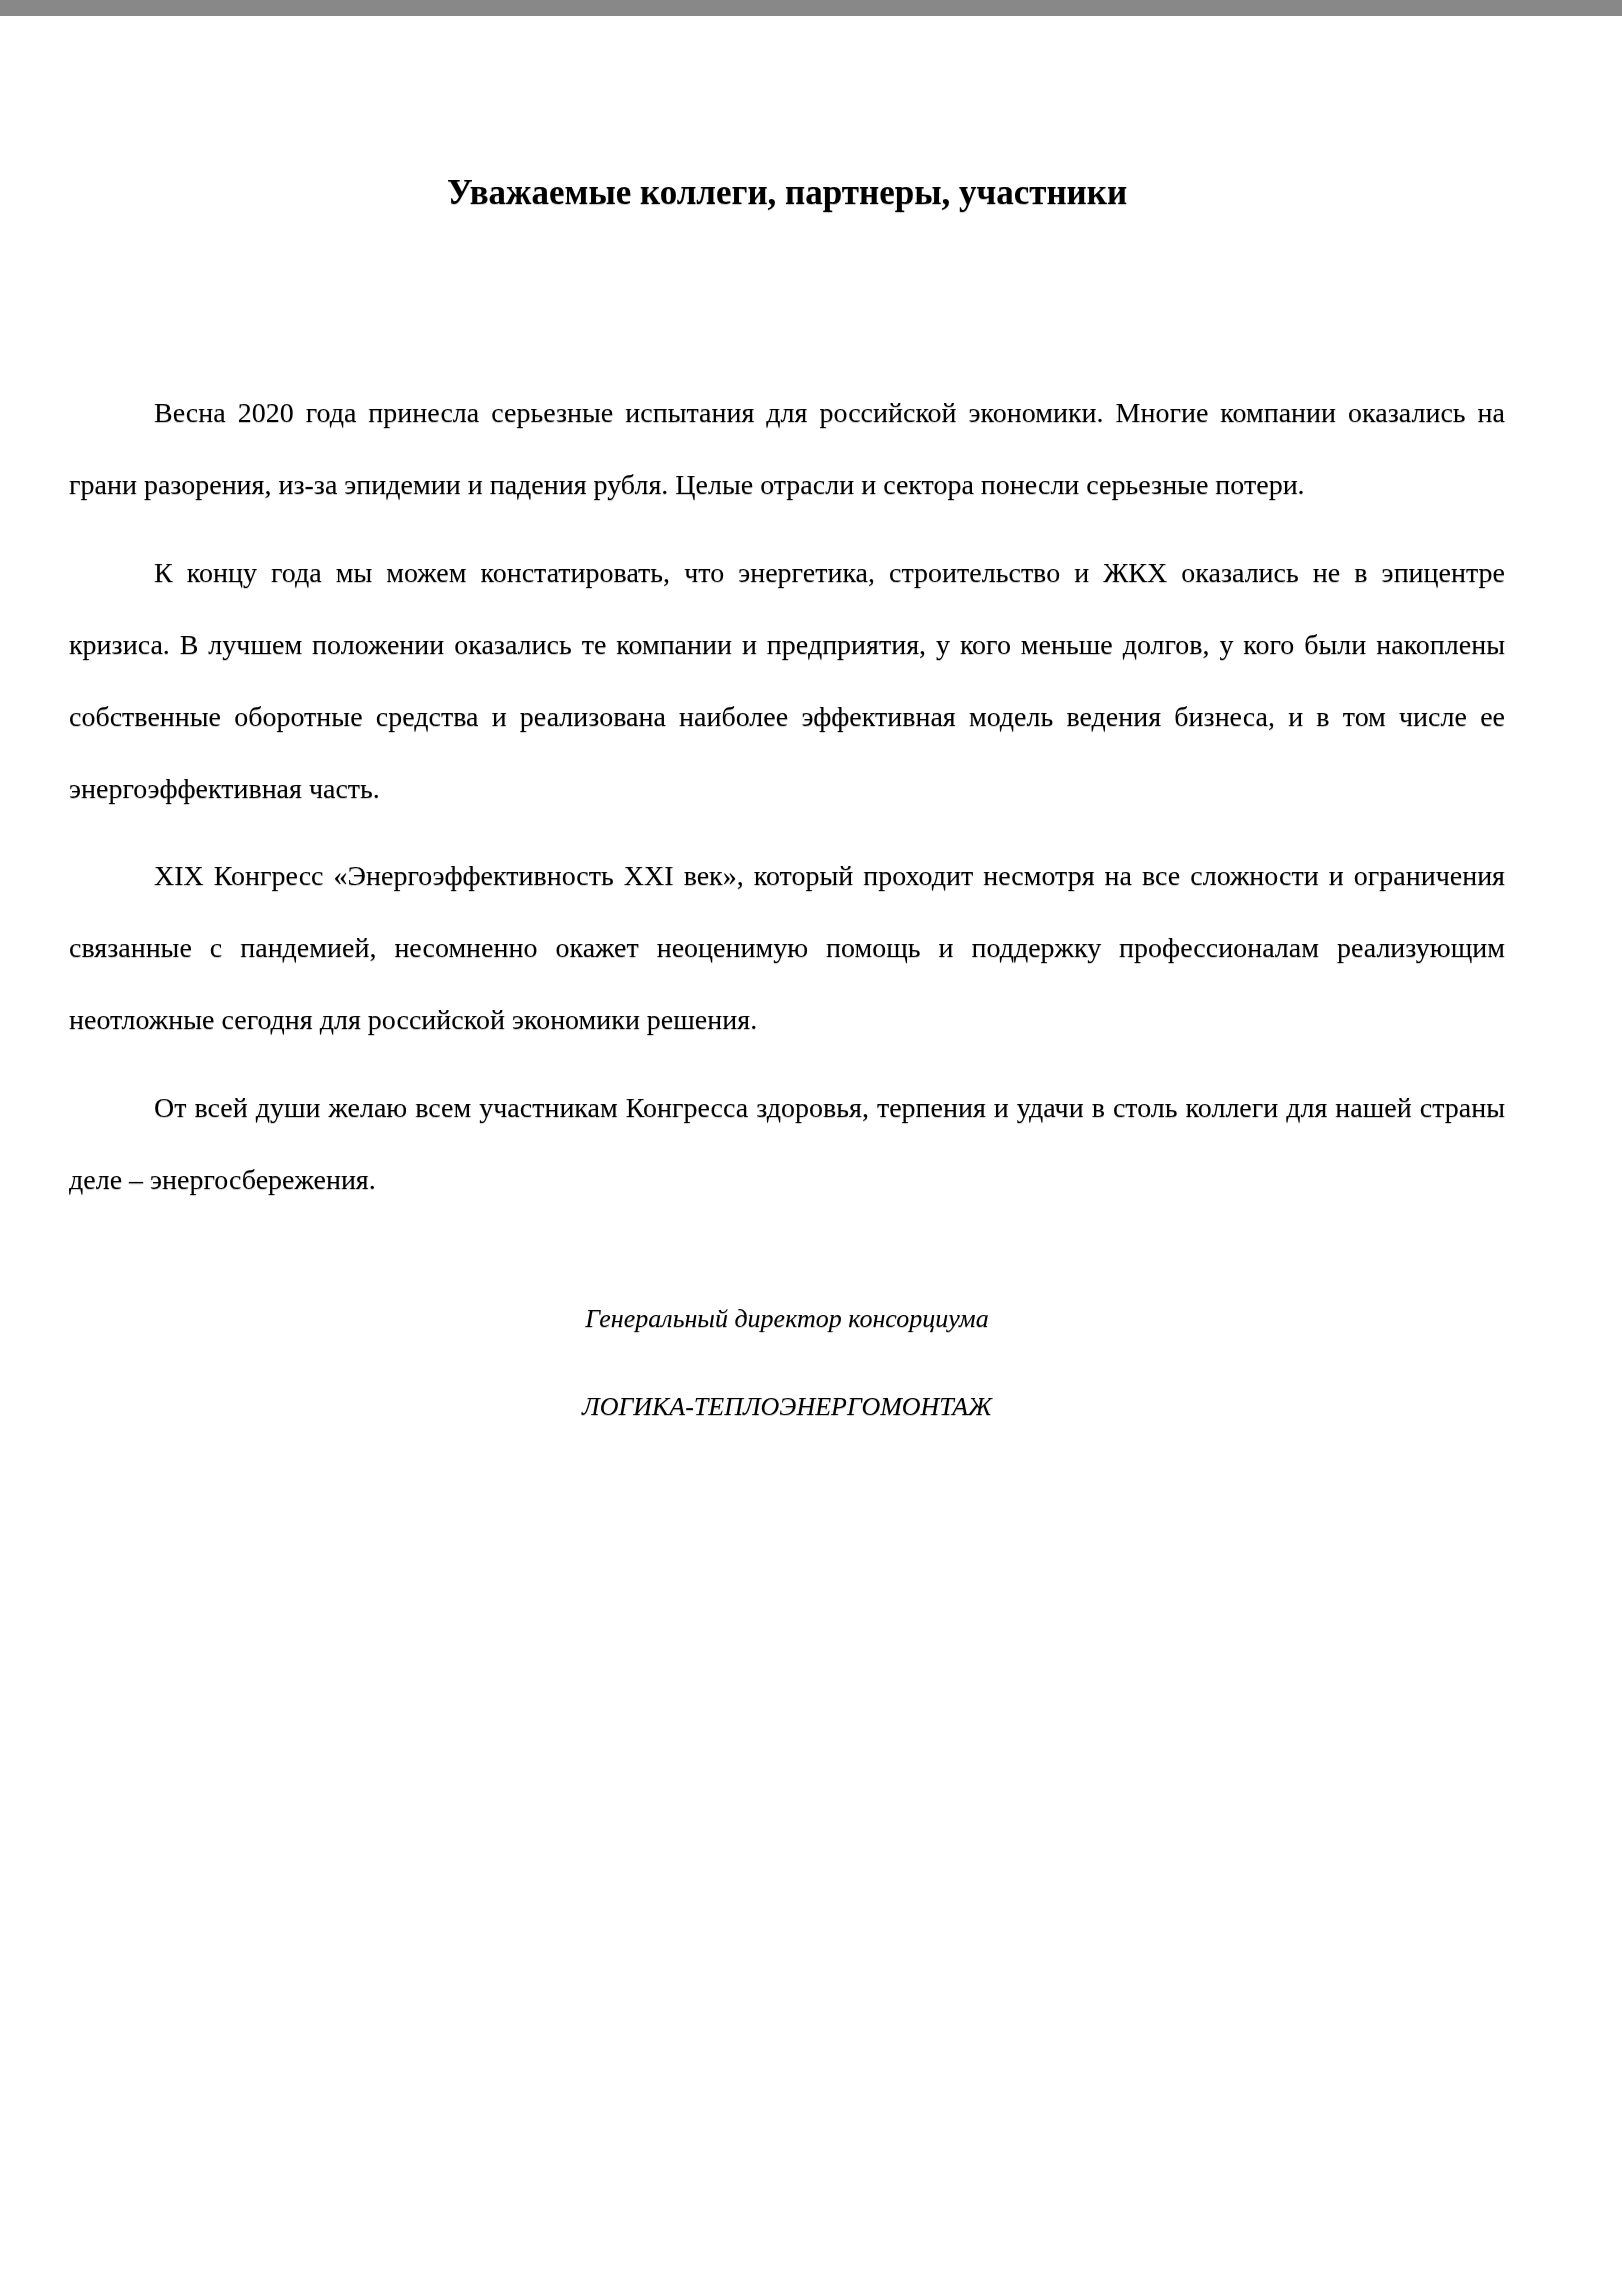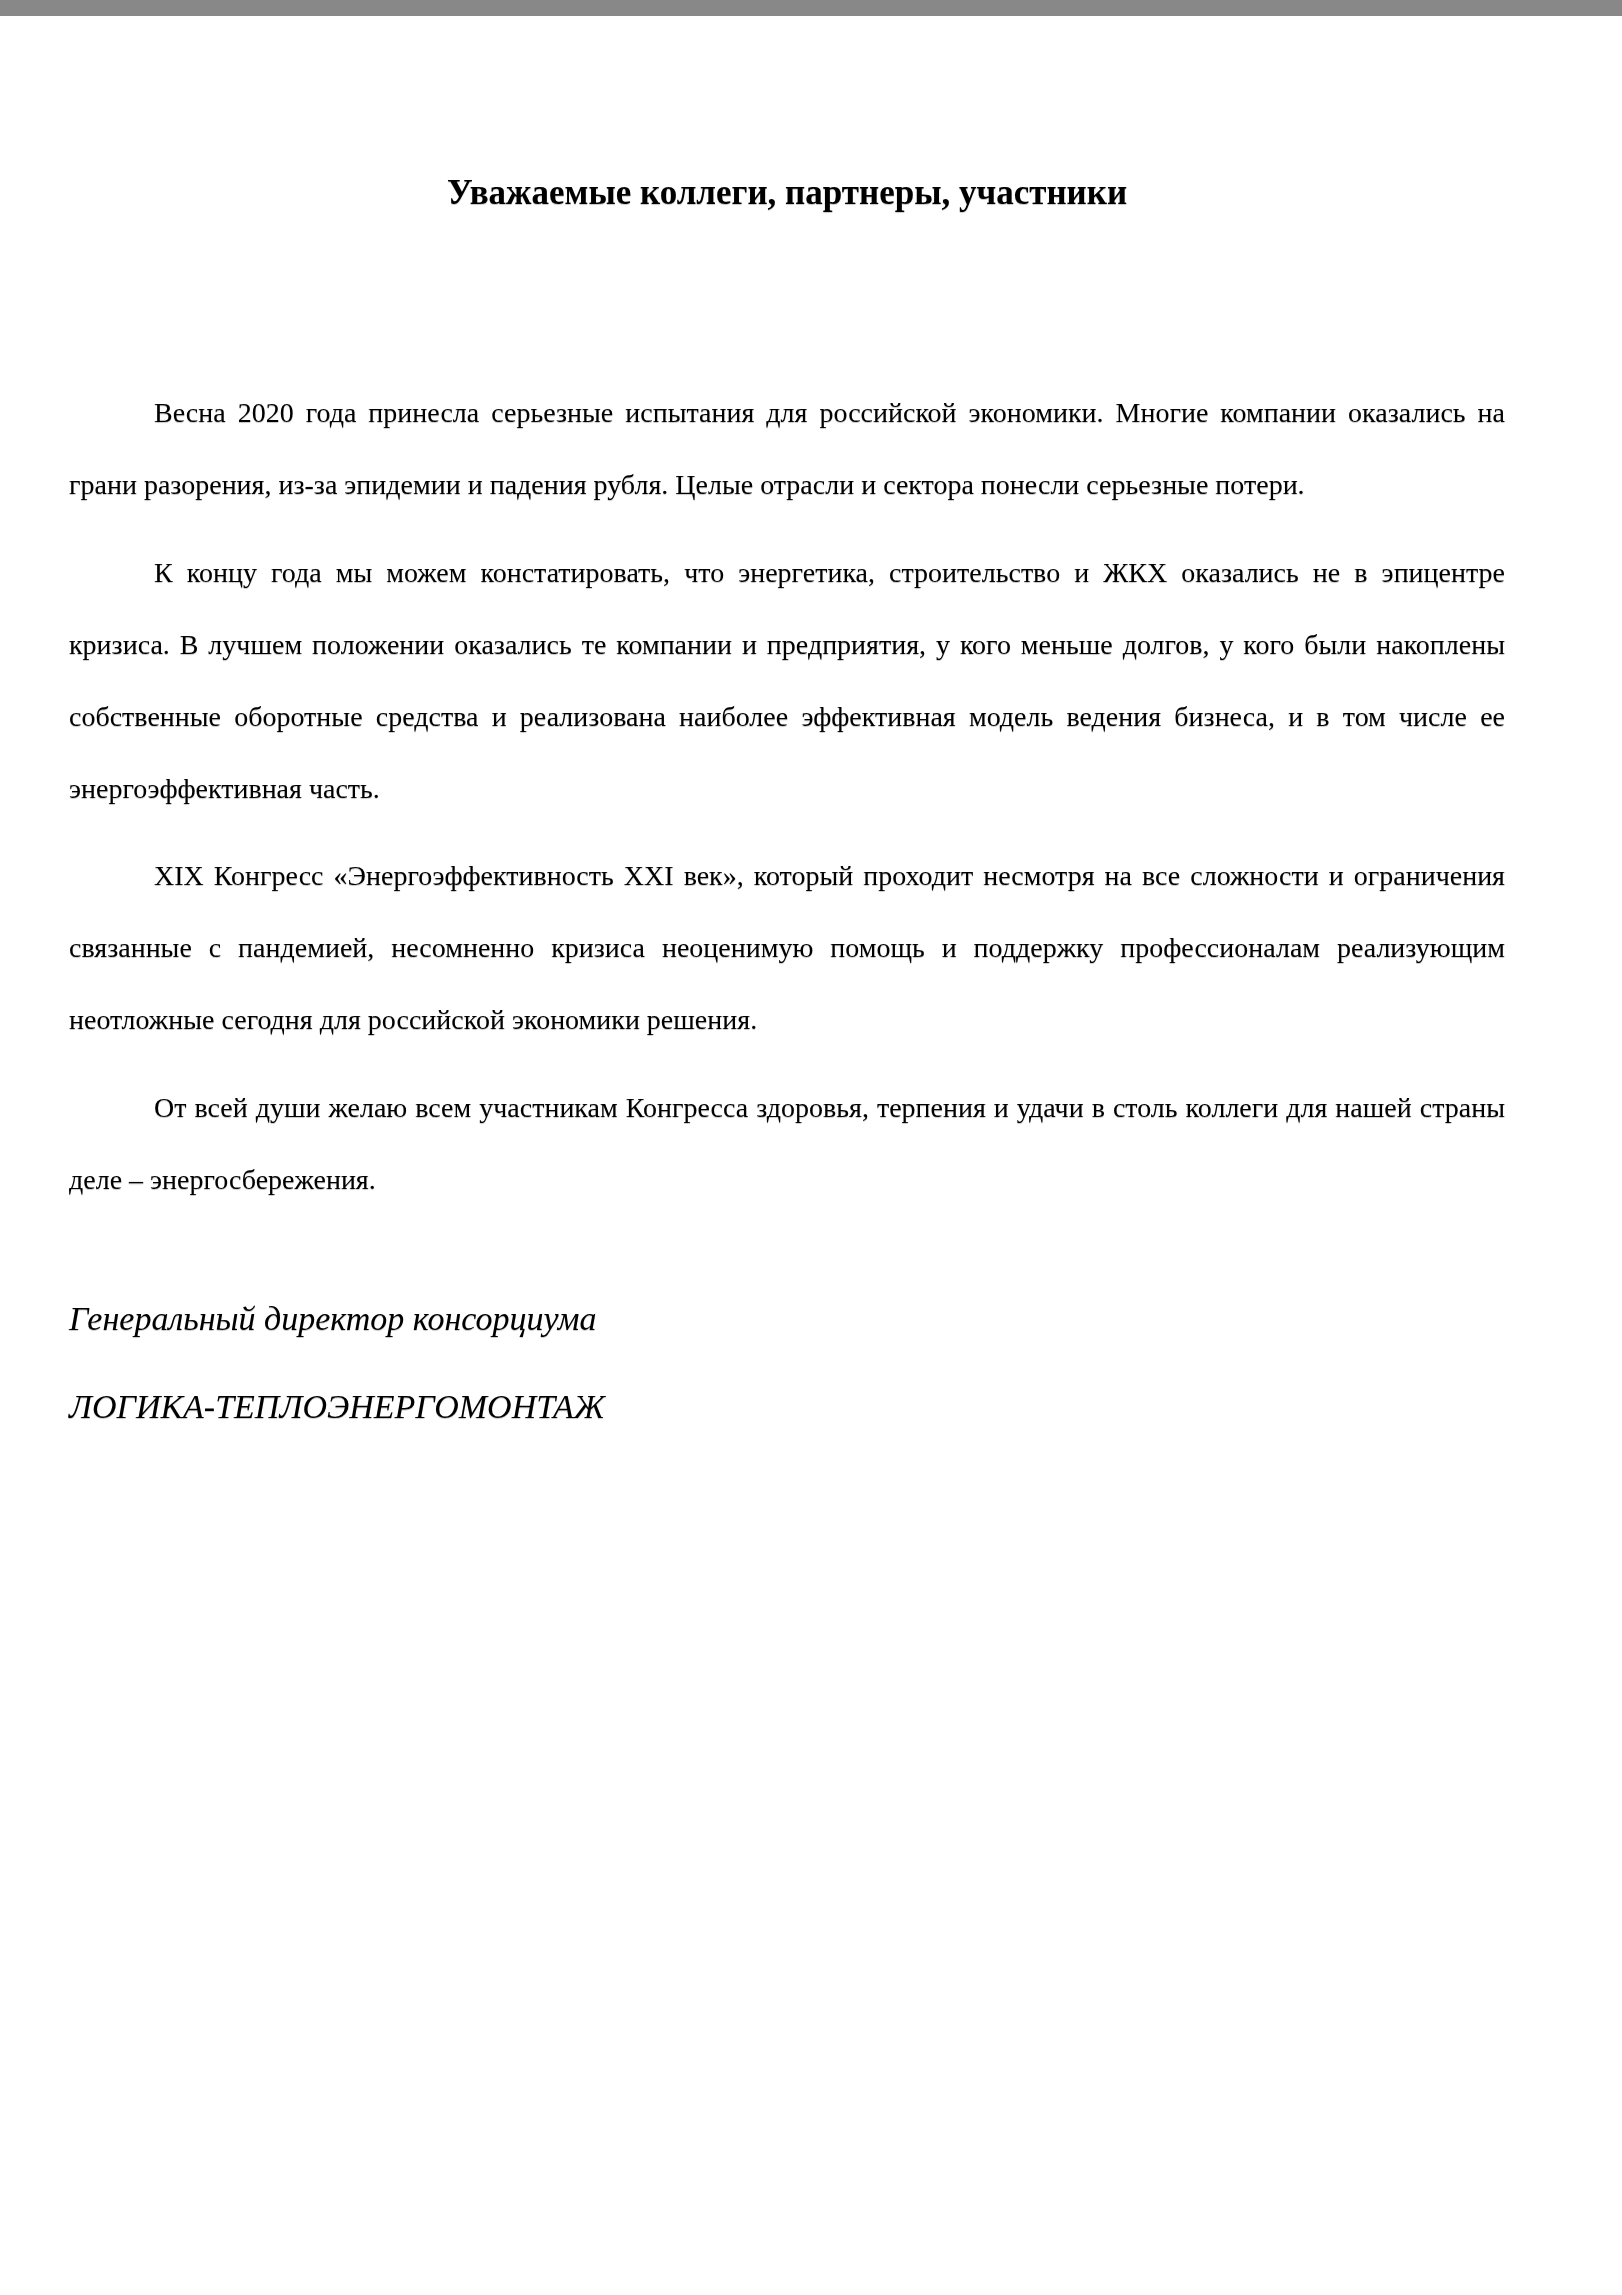--- a/index.html
+++ b/index.html
@@ -38,23 +38,23 @@
     line-height: 72px;
     text-align: justify;
     text-indent: 85px;
     margin: 0 0 15.7px 0;
   }
   .body-par.first {
     margin-top: 147px;
   }
   .signature {
     margin-top: 59px;
-    font-size: 34px;
+    font-size: 26px;
     font-style: italic;
-    text-align: left;
+    text-align: center;
     line-height: 88px;
   }
   .sig-line {
     display: block;
     white-space: nowrap;
   }
 </style>
 </head>
 <body>
 
@@ -62,21 +62,21 @@
 
   <h1 class="title">
     <span class="title-line">Уважаемые коллеги, партнеры, участники</span>
   </h1>
 
   <p class="body-par first">Весна 2020 года принесла серьезные испытания для российской экономики. Многие компании оказались на грани разорения, из-за эпидемии и падения рубля. Целые отрасли и сектора понесли серьезные потери.</p>
 
   <p class="body-par">К концу года мы можем констатировать, что энергетика, строительство и ЖКХ оказались не в эпицентре кризиса. В лучшем положении оказались те компании и предприятия, у кого меньше долгов, у кого были накоплены собственные оборотные средства и реализована наиболее эффективная модель ведения бизнеса, и в том числе ее энергоэффективная часть.</p>
 
 
-  <p class="body-par">XIX Конгресс «Энергоэффективность XXI век», который проходит несмотря на все сложности и ограничения связанные с пандемией, несомненно кризиса неоценимую помощь и поддержку профессионалам реализующим неотложные сегодня для российской экономики решения.</p>
+  <p class="body-par">XIX Конгресс «Энергоэффективность XXI век», который проходит несмотря на все сложности и ограничения связанные с пандемией, несомненно окажет неоценимую помощь и поддержку профессионалам реализующим неотложные сегодня для российской экономики решения.</p>
 
   <p class="body-par">От всей души желаю всем участникам Конгресса здоровья, терпения и удачи в столь коллеги для нашей страны деле – энергосбережения.</p>
 
   <div class="signature">
     <span class="sig-line">Генеральный директор консорциума</span>
     <span class="sig-line">ЛОГИКА-ТЕПЛОЭНЕРГОМОНТАЖ</span>
   </div>
 
 </div>
 

